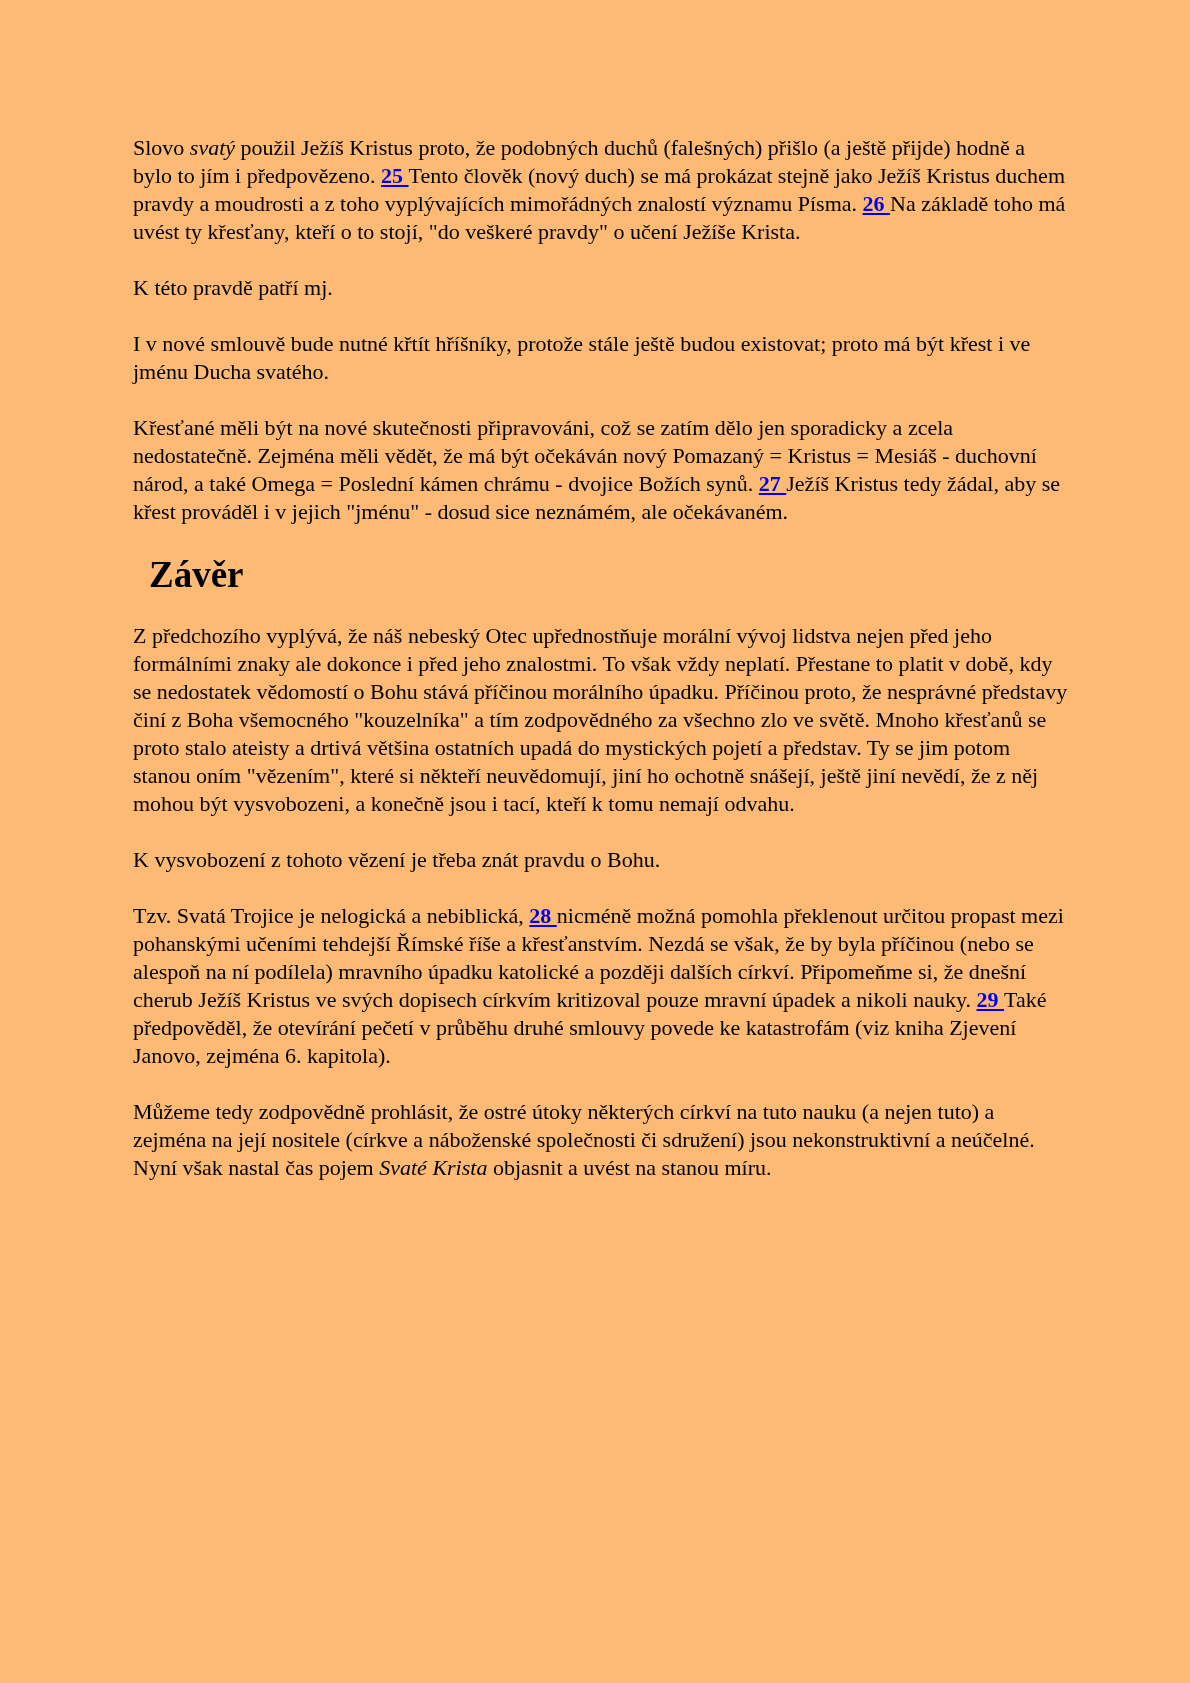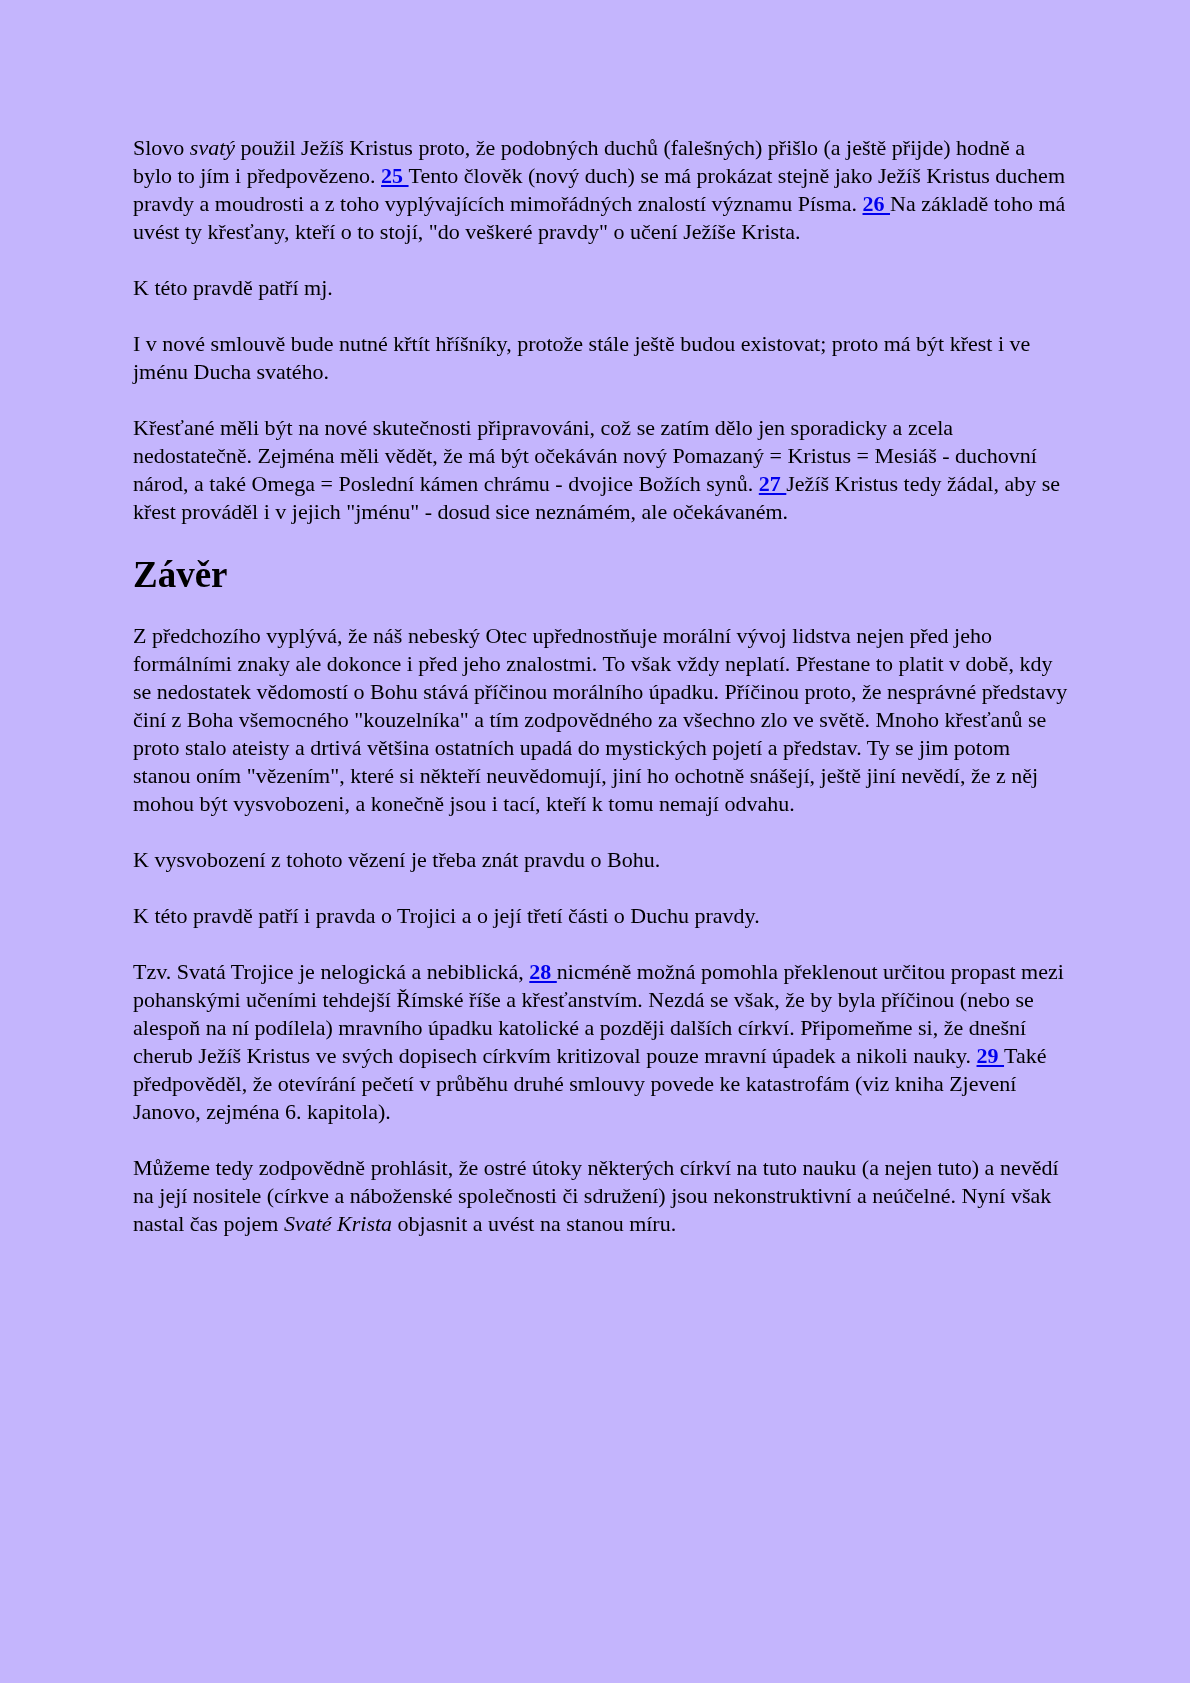--- a/index.html
+++ b/index.html
@@ -5,37 +5,37 @@
   html, body {
     margin: 0;
     padding: 0;
     background: #ffffff;
   }
   .page {
     position: relative;
     box-sizing: border-box;
     width: 1190px;
     min-height: 1683px;
-    background: #c4b5fd;
+    background: #fdba74;
     padding: 134px 122px 40px 133px;
     font-family: "Liberation Serif", "DejaVu Serif", serif;
     font-size: 22px;
     line-height: 28px;
     color: #000000;
   }
   .page p {
     margin: 0 0 28px 0;
     text-align: left;
   }
   .page h1 {
     font-family: "Liberation Serif", "DejaVu Serif", serif;
     font-size: 37px;
     line-height: 42px;
     font-weight: bold;
-    margin: 0 0 26px 0;
+    margin: 0 0 26px 16px;
     color: #000000;
   }
   .it {
     font-style: italic;
   }
   a.fn {
     color: #0000ee;
     font-weight: bold;
     text-decoration: underline;
     cursor: pointer;
@@ -55,19 +55,18 @@
 
   <p><span>Křesťané měli být na nové skutečnosti připravováni, což se zatím dělo jen sporadicky a zcela nedostatečně. Zejména měli vědět, že má být očekáván nový Pomazaný = Kristus = Mesiáš - duchovní národ, a také Omega = Poslední kámen chrámu - dvojice Božích synů. </span><a class="fn">27 </a><span>Ježíš Kristus tedy žádal, aby se křest prováděl i v jejich "jménu" - dosud sice neznámém, ale očekávaném.</span></p>
 
 
   <h1>Závěr</h1>
 
   <p><span>Z předchozího vyplývá, že náš nebeský Otec upřednostňuje morální vývoj lidstva nejen před jeho formálními znaky ale dokonce i před jeho znalostmi. To však vždy neplatí. Přestane to platit v době, kdy se nedostatek vědomostí o Bohu stává příčinou morálního úpadku. Příčinou proto, že nesprávné představy činí z Boha všemocného "kouzelníka" a tím zodpovědného za všechno zlo ve světě. Mnoho křesťanů se proto stalo ateisty a drtivá většina ostatních upadá do mystických pojetí a představ. Ty se jim potom stanou oním "vězením", které si někteří neuvědomují, jiní ho ochotně snášejí, ještě jiní nevědí, že z něj mohou být vysvobozeni, a konečně jsou i tací, kteří k tomu nemají odvahu.</span></p>
 
   <p><span>K vysvobození z tohoto vězení je třeba znát pravdu o Bohu.</span></p>
 
-  <p><span>K této pravdě patří i pravda o Trojici a o její třetí části o Duchu pravdy.</span></p>
 
   <p><span>Tzv. Svatá Trojice je nelogická a nebiblická, </span><a class="fn">28 </a><span>nicméně možná pomohla překlenout určitou propast mezi pohanskými učeními tehdejší Římské říše a křesťanstvím. Nezdá se však, že by byla příčinou (nebo se alespoň na ní podílela) mravního úpadku katolické a později dalších církví. Připomeňme si, že dnešní cherub Ježíš Kristus ve svých dopisech církvím kritizoval pouze mravní úpadek a nikoli nauky. </span><a class="fn">29 </a><span>Také předpověděl, že otevírání pečetí v průběhu druhé smlouvy povede ke katastrofám (viz kniha Zjevení Janovo, zejména 6. kapitola).</span></p>
 
-  <p><span>Můžeme tedy zodpovědně prohlásit, že ostré útoky některých církví na tuto nauku (a nejen tuto) a nevědí na její nositele (církve a náboženské společnosti či sdružení) jsou nekonstruktivní a neúčelné. Nyní však nastal čas pojem </span><span class="it">Svaté Krista</span><span> objasnit a uvést na stanou míru.</span></p>
+  <p><span>Můžeme tedy zodpovědně prohlásit, že ostré útoky některých církví na tuto nauku (a nejen tuto) a zejména na její nositele (církve a náboženské společnosti či sdružení) jsou nekonstruktivní a neúčelné. Nyní však nastal čas pojem </span><span class="it">Svaté Krista</span><span> objasnit a uvést na stanou míru.</span></p>
 
 </div>
 
 </body></html>

